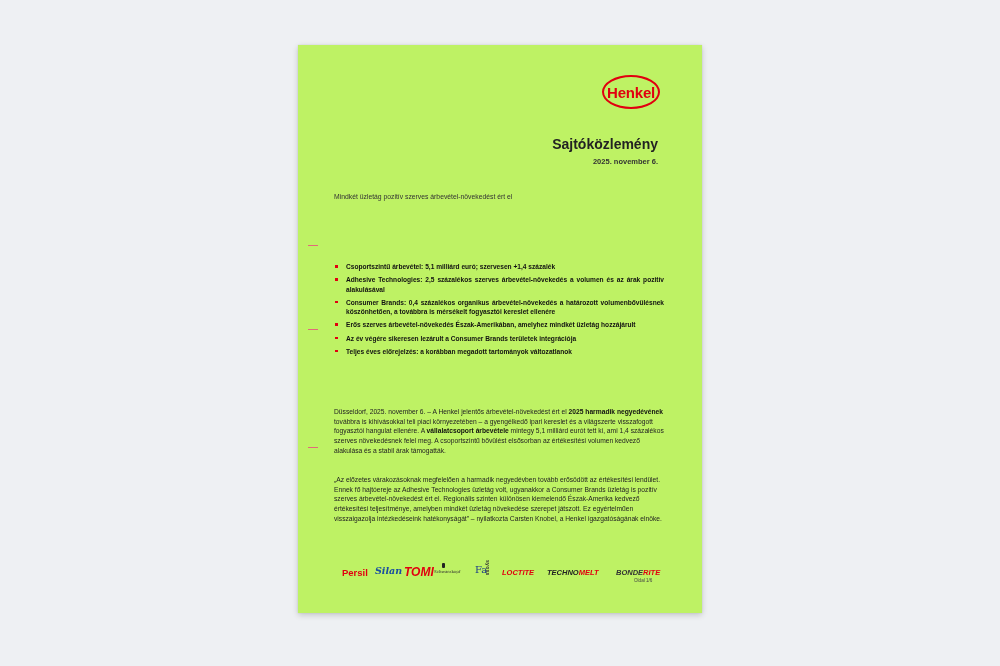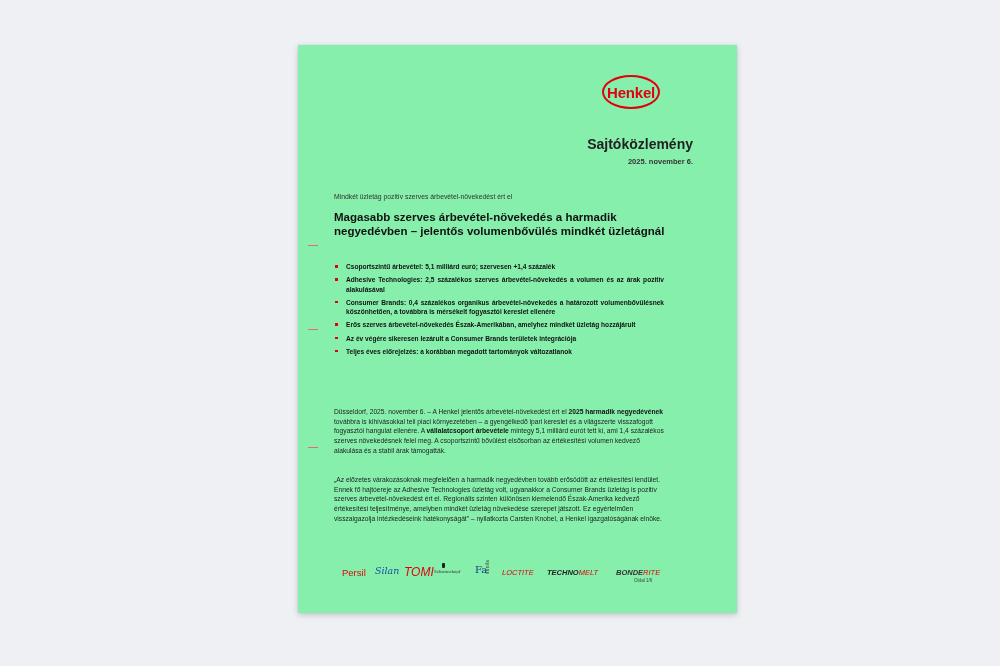--- a/index.html
+++ b/index.html
@@ -1,22 +1,22 @@
 <!DOCTYPE html>
 <html><head>
 <meta charset="utf-8">
 <style>
   html, body { margin:0; padding:0; }
   body {
     width:1000px; height:666px; background:#eef0f3; position:relative; overflow:hidden;
     font-family:"Liberation Sans", sans-serif; color:#1a1a1a;
   }
   .page {
-    position:absolute; left:298px; top:45px; width:439px; height:568px;
-    background:#86efac;
+    position:absolute; left:298px; top:45px; width:404px; height:568px;
+    background:#bef264;
     box-shadow: 0 2px 6px rgba(0,0,0,0.18), 0 0 1px rgba(0,0,0,0.15);
   }
   .margin-mark {
     position:absolute; left:10px; width:10px; height:1px; background:#e26a7a;
   }
   .logo {
     position:absolute; left:304px; top:30px; width:58px; height:34px;
     border:2px solid #e1000f; border-radius:50%;
     display:flex; align-items:center; justify-content:center;
     color:#e1000f; font-weight:bold; font-size:15px; letter-spacing:-0.2px;
@@ -47,21 +47,21 @@
   }
   .para {
     position:absolute; left:36px; width:332px; font-size:6.7px; line-height:9.7px; color:#222;
   }
   .para b { color:#111; }
   .p1 { top:362px; }
   .p2 { top:430px; }
   .brands {
     position:absolute; left:44px; top:515px; width:340px; height:28px;
   }
-  .brand { position:absolute; font-weight:normal; font-style:italic; white-space:nowrap; }
+  .brand { position:absolute; font-weight:bold; font-style:italic; white-space:nowrap; }
   .b-persil { left:0; top:7px; color:#e1000f; font-size:9.5px; font-style:normal; }
   .b-silan { left:33px; top:5px; color:#1a4fa0; font-size:9.5px; font-family:"DejaVu Serif", serif; }
   .b-tomi { left:62px; top:5px; color:#e1000f; font-size:12px; }
   .b-schwarz { left:92px; top:9px; color:#333; font-size:4px; font-style:normal; font-weight:normal; font-family:"DejaVu Serif", serif; }
   .b-schwarz-ico { left:100px; top:3px; width:3px; height:5px; background:#222; border-radius:1px; }
   .b-fa { left:133px; top:4px; color:#1a3a8a; font-size:10px; font-style:normal; font-weight:normal; font-family:"DejaVu Serif", serif; }
   .b-syoss { left:143px; top:0px; color:#333; font-size:5px; font-style:normal; writing-mode:vertical-rl; letter-spacing:0.3px; }
   .b-loctite { left:160px; top:8px; color:#e1000f; font-size:7.5px; }
   .b-technomelt { left:205px; top:8px; color:#222; font-size:7.5px; }
   .b-technomelt span { color:#e1000f; }
@@ -78,21 +78,20 @@
   <div class="margin-mark" style="top:402px"></div>
 
   <div class="logo">
     <span>Henkel</span>
   </div>
 
   <div class="doc-type">Sajtóközlemény</div>
   <div class="doc-date">2025. november 6.</div>
 
   <div class="kicker">Mindkét üzletág pozitív szerves árbevétel-növekedést ért el</div>
-  <div class="headline">Magasabb szerves árbevétel-növekedés a harmadik negyedévben – jelentős volumenbővülés mindkét üzletágnál</div>
 
   <ul class="bullets">
     <li><span class="dot"></span><span>Csoportszintű árbevétel: 5,1 milliárd euró; szervesen +1,4 százalék</span></li>
     <li><span class="dot"></span><span>Adhesive Technologies: 2,5 százalékos szerves árbevétel-növekedés a volumen és az árak pozitív alakulásával</span></li>
     <li><span class="dot"></span><span>Consumer Brands: 0,4 százalékos organikus árbevétel-növekedés a határozott volumenbővülésnek köszönhetően, a továbbra is mérsékelt fogyasztói kereslet ellenére</span></li>
     <li><span class="dot"></span><span>Erős szerves árbevétel-növekedés Észak-Amerikában, amelyhez mindkét üzletág hozzájárult</span></li>
     <li><span class="dot"></span><span>Az év végére sikeresen lezárult a Consumer Brands területek integrációja</span></li>
     <li><span class="dot"></span><span>Teljes éves előrejelzés: a korábban megadott tartományok változatlanok</span></li>
   </ul>
 

